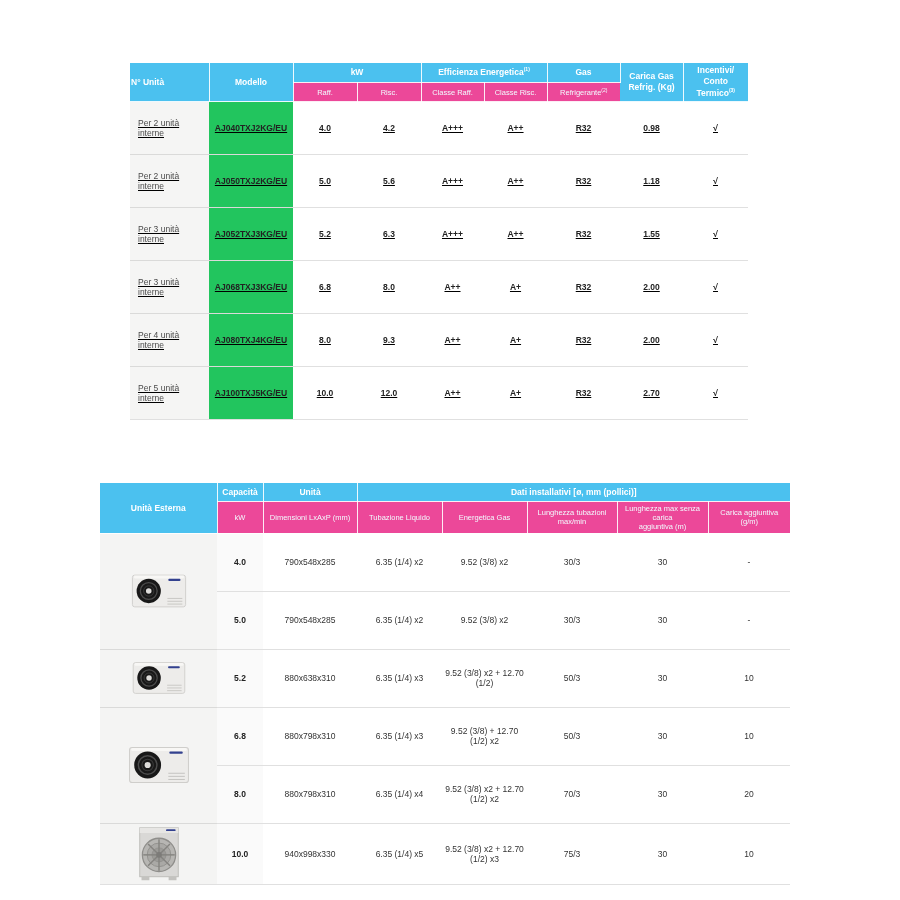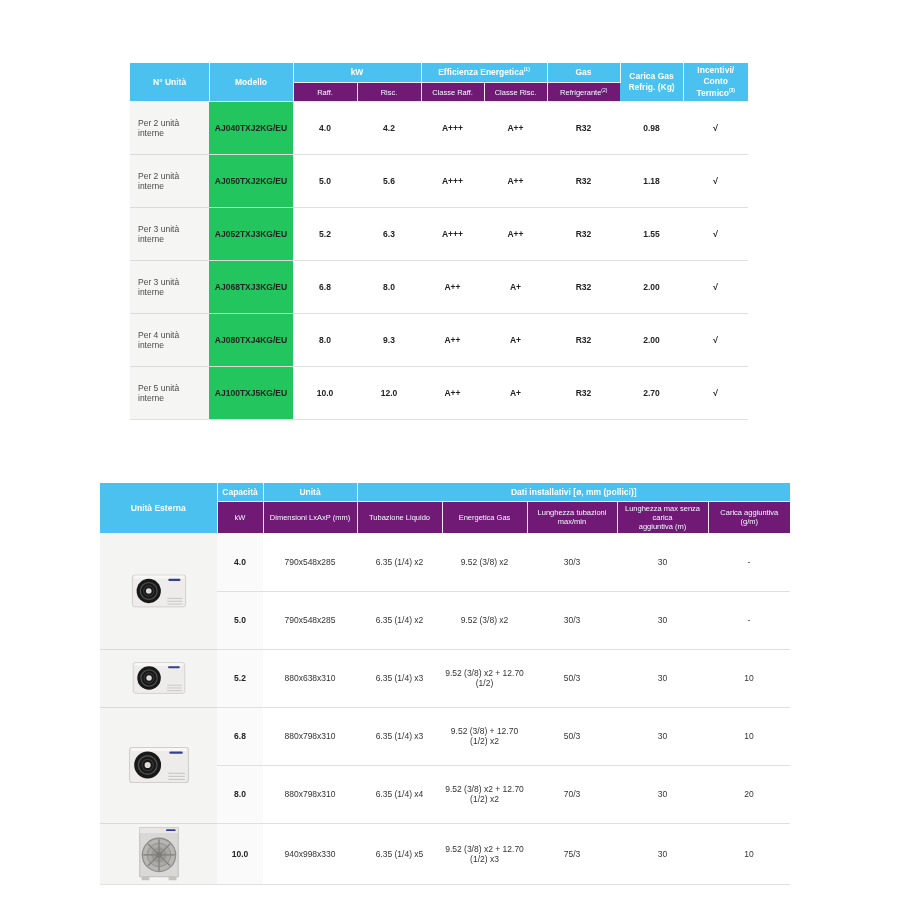--- a/index.html
+++ b/index.html
@@ -13,40 +13,40 @@
 
   table { border-collapse:collapse; table-layout:fixed; position:absolute; }
   #table1 { left:130px; top:63px; width:618px; }
   #table2 { left:100px; top:483px; width:690px; }
 
   th { background:#4bc1ef; color:#fff; font-weight:bold; font-size:8.5px;
        border-right:1px solid rgba(255,255,255,0.9);
        border-bottom:1px solid rgba(255,255,255,0.9);
        text-align:center; vertical-align:middle; padding:2px 2px; }
   th:last-child { border-right:none;text-align:center; }
-  tr.subhead th { background:#701a75; font-weight:normal; font-size:7.5px; color:#f2fbff; }
+  tr.subhead th { background:#ec4899; font-weight:normal; font-size:7.5px; color:#f2fbff; }
   th.span2 { background:#4bc1ef; }
   th sup { font-size:5px; vertical-align:super; line-height:0; }
   .hline { display:block; line-height:1.35; }
 
   #table1 thead tr { height:18px; }
-  #table1 tbody tr { height:53px; }
+  #table1 tbody tr { height:53px;text-decoration:underline; }
   #table2 thead tr.grouphead { height:18px; }
   #table2 thead tr.subhead { height:20px; }
   #table2 tbody tr { height:58px; }
 
   td { font-size:8.5px; color:#222; text-align:center; vertical-align:middle;
        font-weight:bold; padding:2px 3px; }
   tbody tr + tr td { border-top:1px solid #e0e0e0; }
   table { border-bottom:1px solid #e0e0e0; }
 
   #table1 td.c-unita { background:#f5f5f4; text-align:left; padding-left:8px;
        font-weight:normal; color:#4a4a4a; border-top-color:#dadad9; }
   #table1 td.c-modello { background:#22c55e; border-top-color:#dadad9; }
-  #table1 th.h-unita { text-align:left; padding-left:23px; }
+  #table1 th.h-unita { text-align:left; padding-left:1px; }
 
   #table2 td.c-img { background:#f4f4f3; border-top-color:#dadad9; }
   #table2 td.c-cap { background:#fafafa; }
   #table2 td.c-val { font-weight:normal; color:#333; }
   .pre { white-space:pre-line; }
   .checkmark { font-size:9px; }
   .unit-svg { display:block; margin:0 auto; }
 </style>
 </head>
 <body>

